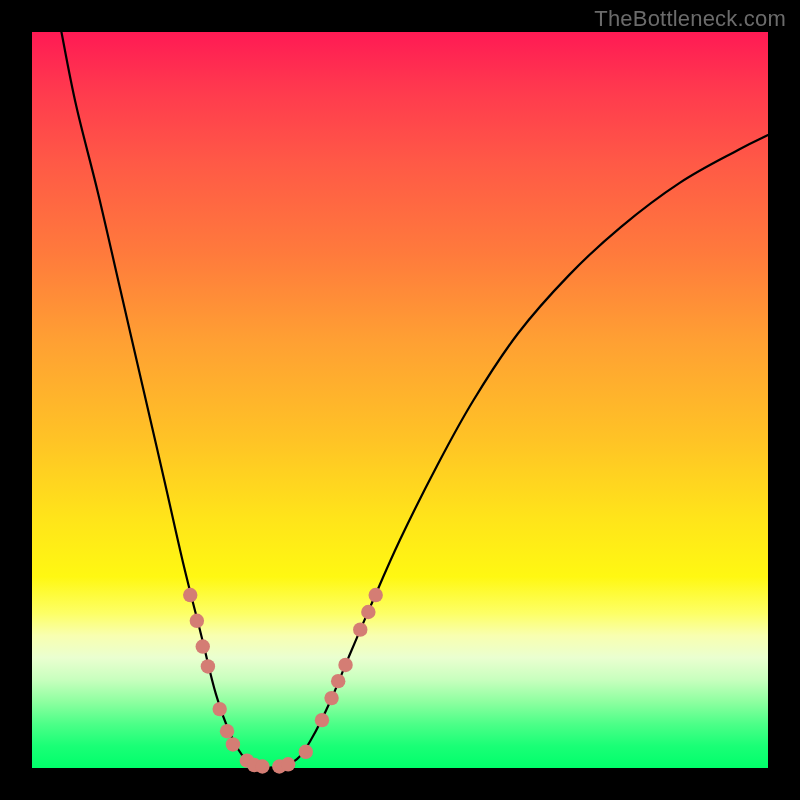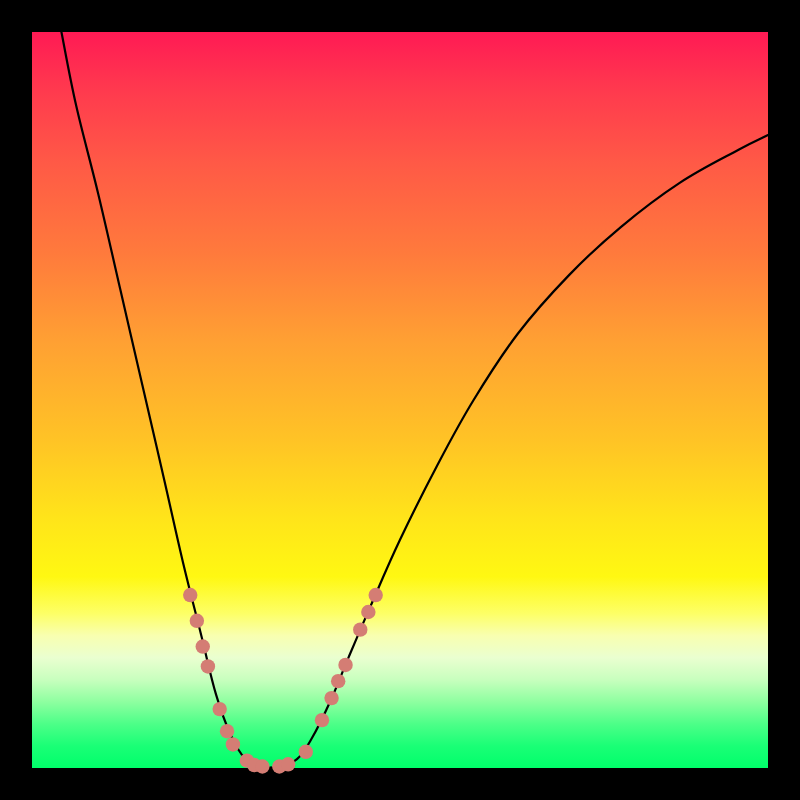--- a/index.html
+++ b/index.html
@@ -72,20 +72,21 @@
   }
   .dot {
     fill: #d47d74;
     stroke: none;
   }
 </style>
 </head>
 <body>
 
 <div class="frame">
+  <div class="watermark">TheBottleneck.com</div>
 
   <div class="plot-area">
     <svg class="curve" viewBox="0 0 736 736">
       <path id="curve-path" class="curve-path" d="M 29.44 0.00 C 32.14 13.49, 37.41 43.91, 44.16 73.60 C 50.91 103.29, 58.14 128.19, 66.24 161.92 C 74.34 195.65, 80.22 222.52, 88.32 257.60 C 96.42 292.68, 102.30 318.20, 110.40 353.28 C 118.50 388.36, 125.06 416.58, 132.48 448.96 C 139.90 481.34, 144.13 501.58, 150.88 529.92 C 157.63 558.26, 163.21 579.23, 169.28 603.52 C 175.35 627.81, 178.60 644.18, 184.00 662.40 C 189.40 680.62, 193.32 691.01, 198.72 702.88 C 204.12 714.75, 208.04 721.37, 213.44 727.17 C 218.84 732.97, 222.09 733.18, 228.16 734.53 C 234.23 735.88, 239.81 735.88, 246.56 734.53 C 253.31 733.18, 258.89 732.30, 264.96 727.17 C 271.03 722.04, 273.61 717.08, 279.68 706.56 C 285.75 696.04, 291.33 684.60, 298.08 669.76 C 304.83 654.92, 309.06 643.14, 316.48 625.60 C 323.90 608.06, 329.11 595.67, 338.56 574.08 C 348.01 552.49, 355.86 533.48, 368.00 507.84 C 380.14 482.20, 391.31 459.88, 404.80 434.24 C 418.29 408.60, 426.76 392.29, 441.60 368.00 C 456.44 343.71, 468.22 324.70, 485.76 301.76 C 503.30 278.82, 518.39 262.45, 537.28 242.88 C 556.17 223.31, 568.56 211.91, 588.80 195.04 C 609.04 178.17, 626.09 165.05, 647.68 150.88 C 669.27 136.71, 690.37 126.53, 706.56 117.76 C 722.75 108.99, 730.60 105.74, 736.00 103.04"></path>
       <g id="marker-group">
           <circle cx="158.24" cy="563.04" r="7.2" class="dot" fill="#d47d74"></circle>
           <circle cx="164.86" cy="588.80" r="7.2" class="dot" fill="#d47d74"></circle>
           <circle cx="170.75" cy="614.56" r="7.2" class="dot" fill="#d47d74"></circle>
           <circle cx="175.90" cy="634.43" r="7.2" class="dot" fill="#d47d74"></circle>
           <circle cx="187.68" cy="677.12" r="7.2" class="dot" fill="#d47d74"></circle>

